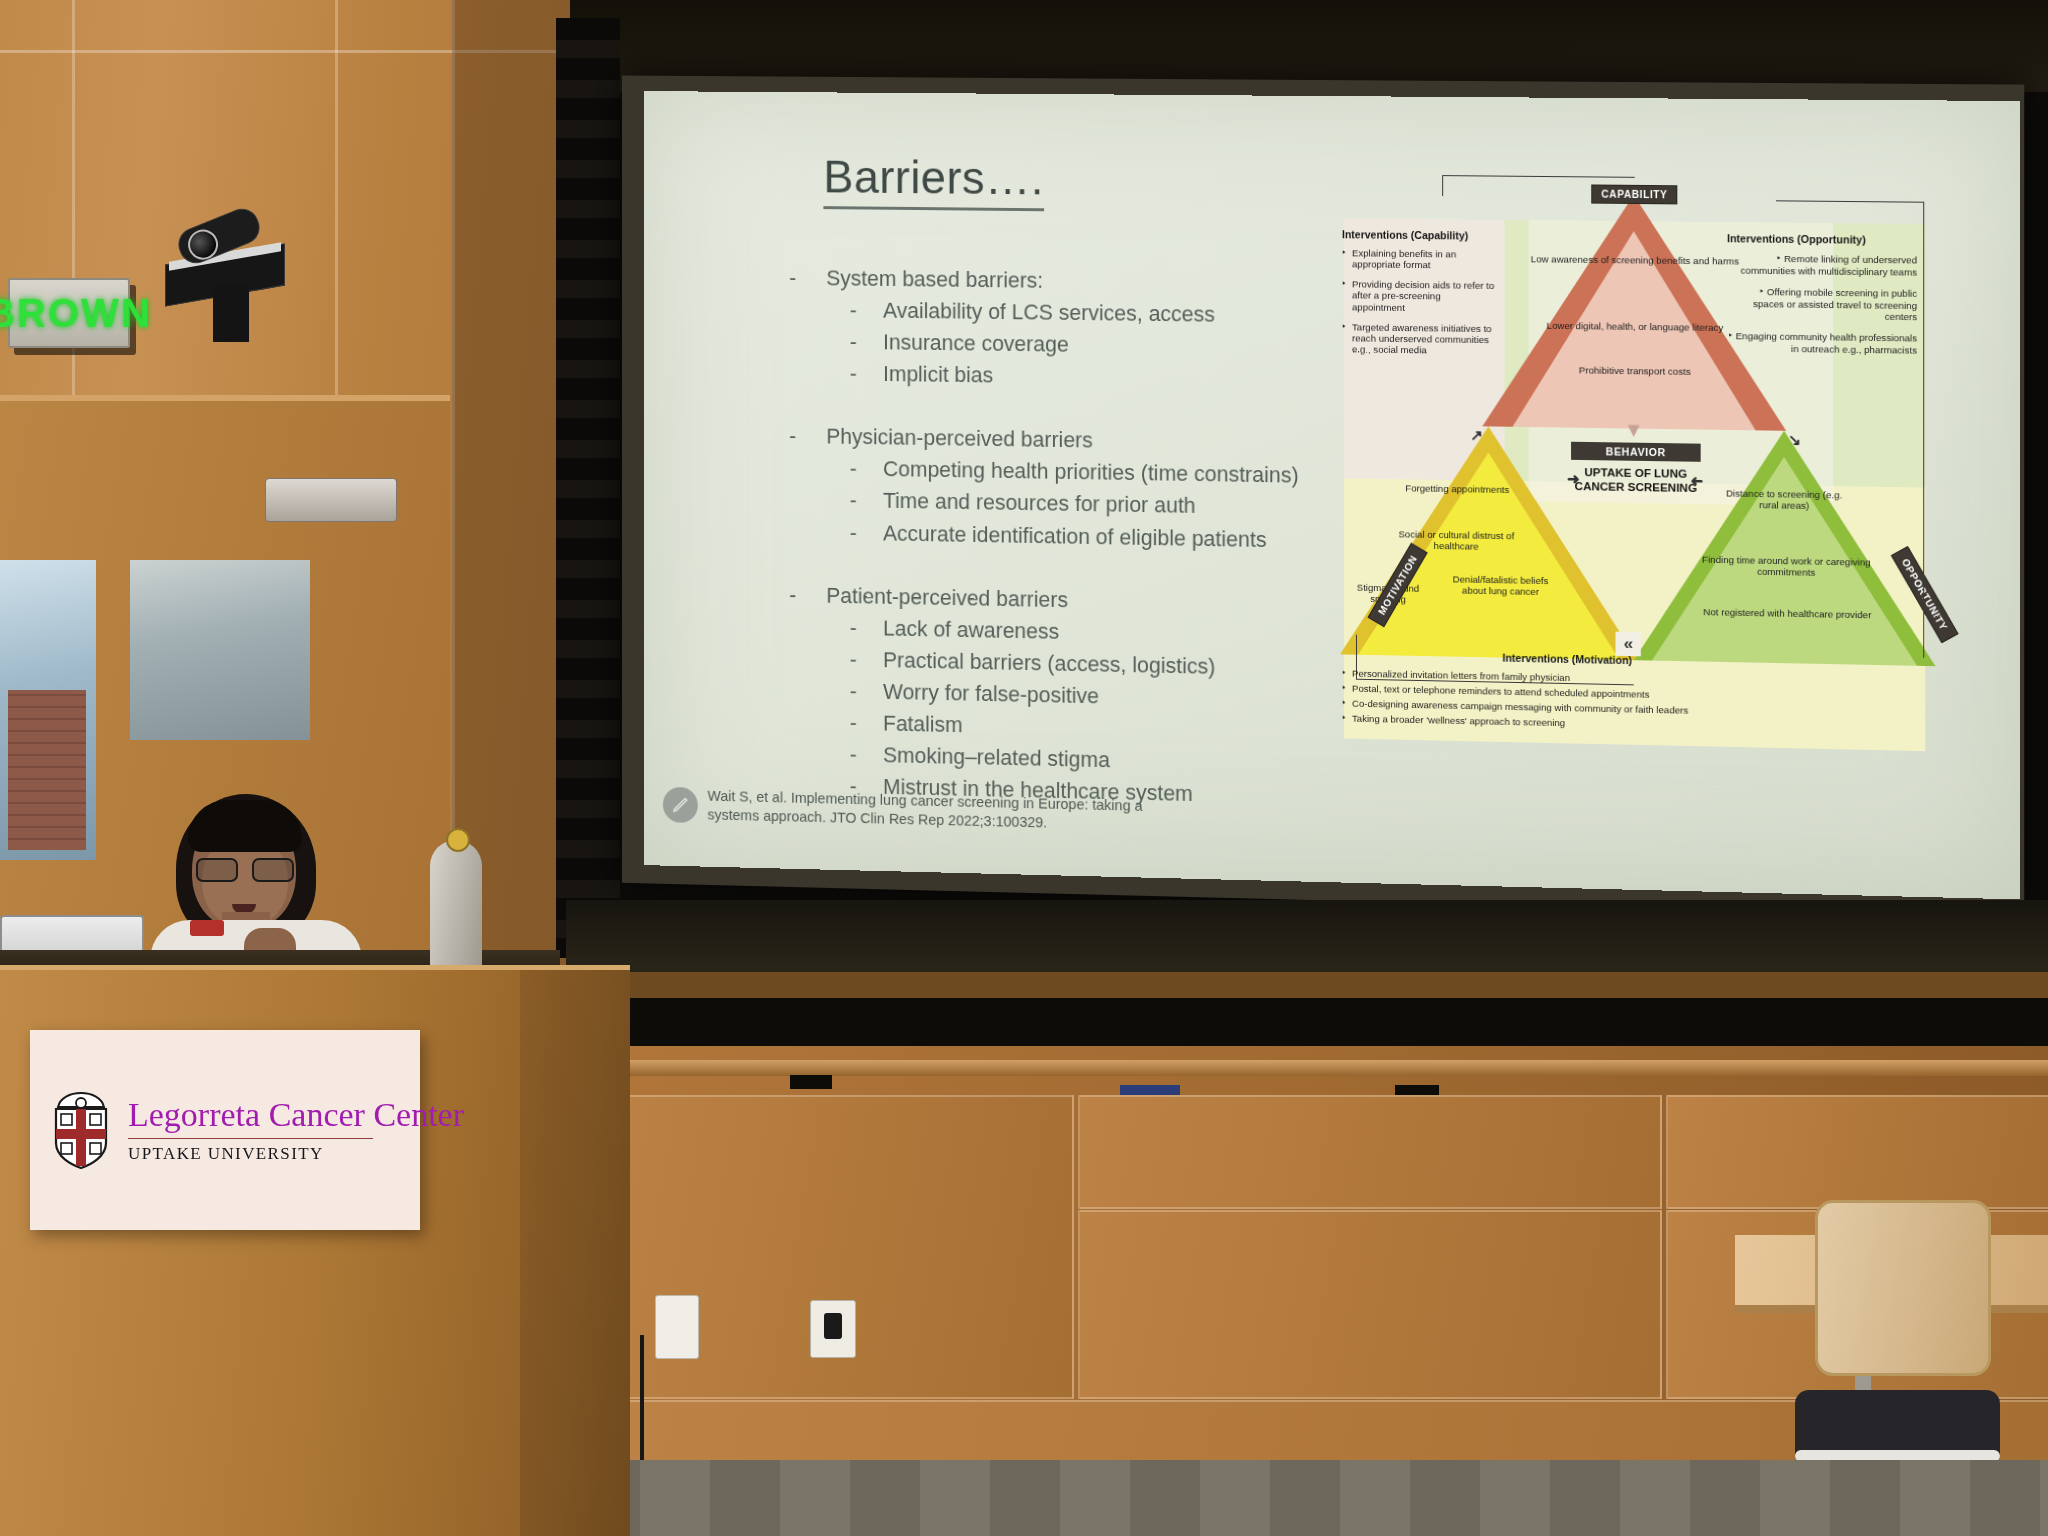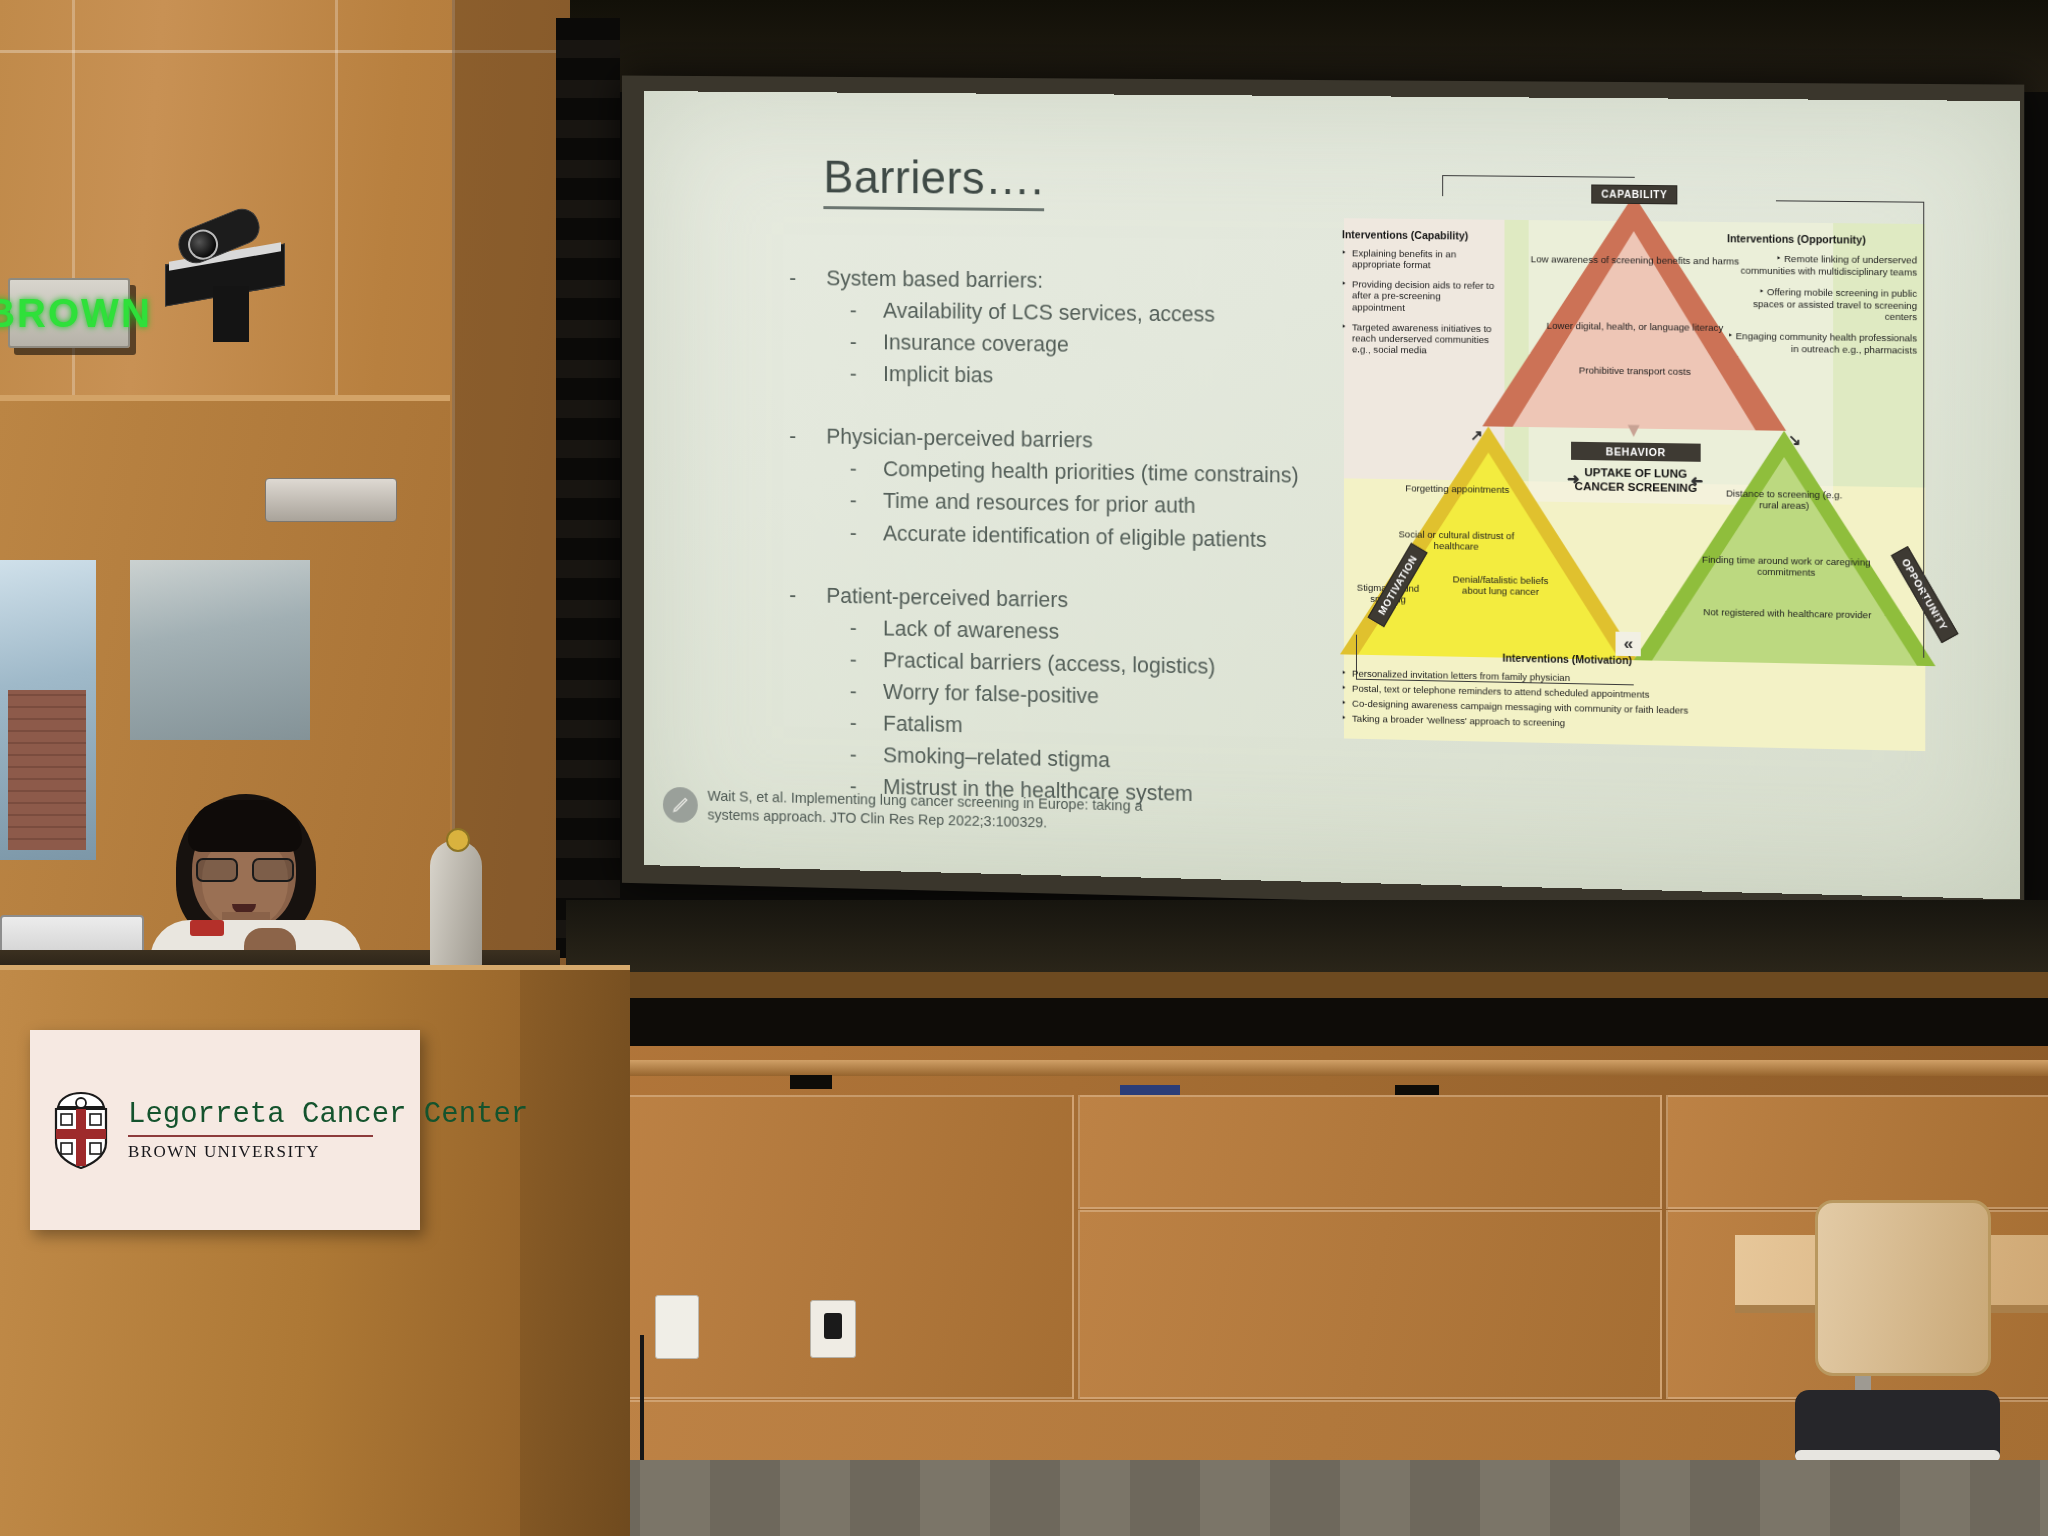--- a/index.html
+++ b/index.html
@@ -134,21 +134,21 @@
     background:linear-gradient(95deg,#c08a48,#ad7835 60%,#96642a);}
   .podium-side{position:absolute;left:520px;top:0;width:110px;height:571px;
     background:linear-gradient(95deg,#8b5d27,#6f4a1e);}
   .podium-top{position:absolute;left:0px;top:950px;width:560px;height:38px;
     background:linear-gradient(180deg,#3b3020,#1c1710);}
   .sign{position:absolute;left:30px;top:1030px;width:390px;height:200px;background:#f6e9e2;
     box-shadow:4px 6px 14px rgba(0,0,0,.35);}
   .sign-inner{position:absolute;inset:0;display:flex;align-items:center;gap:14px;padding:0 18px;}
   .shield{width:66px;height:78px;flex:none;position:relative;}
   .sign-txt{flex:1;}
-  .sign-l1{font-family:Liberation Mono, monospace;font-size:29px;color:#14532d;white-space:nowrap;}
+  .sign-l1{font-family:Liberation Serif, serif;font-size:34px;color:#a21caf;white-space:nowrap;}
   .sign-rule{height:1.5px;background:#8d3b3b;margin:4px 0 5px 0;width:245px;}
   .sign-l2{font-family:"Liberation Serif",serif;font-size:17px;letter-spacing:1.4px;color:#17171b;}
 
   .presenter{position:absolute;left:140px;top:800px;width:230px;height:180px;}
   .head{position:absolute;left:52px;top:10px;width:104px;height:120px;border-radius:50% 50% 46% 46%;
     background:#8a6249;}
   .hair{position:absolute;left:36px;top:-6px;width:140px;height:150px;border-radius:50% 50% 40% 40%;
     background:#17120f;}
   .hair-front{position:absolute;left:48px;top:0px;width:114px;height:52px;border-radius:60px 60px 20px 20px;background:#0f0b09;}
   .face{position:absolute;left:62px;top:36px;width:86px;height:92px;border-radius:46% 46% 48% 48%;background:#9a7054;}
@@ -481,18 +481,18 @@
           <rect x="42" y="23" width="11" height="11" fill="#fff" stroke="#1a1a1a" stroke-width="1.6"></rect>
           <rect x="13" y="52" width="11" height="11" fill="#fff" stroke="#1a1a1a" stroke-width="1.6"></rect>
           <rect x="42" y="52" width="11" height="11" fill="#fff" stroke="#1a1a1a" stroke-width="1.6"></rect>
           <path d="M10 16c2-9 12-14 23-14s21 5 23 14z" fill="#fff" stroke="#1a1a1a" stroke-width="2"></path>
           <circle cx="33" cy="12" r="5" fill="#fff" stroke="#1a1a1a" stroke-width="1.8"></circle>
         </svg>
       </div>
       <div class="sign-txt">
         <div class="sign-l1">Legorreta Cancer Center</div>
         <div class="sign-rule"></div>
-        <div class="sign-l2">BROWN UNIVERSITY</div>
+        <div class="sign-l2">UPTAKE UNIVERSITY</div>
       </div>
     </div>
   </div>
 
 </div>
 
 </body></html>

